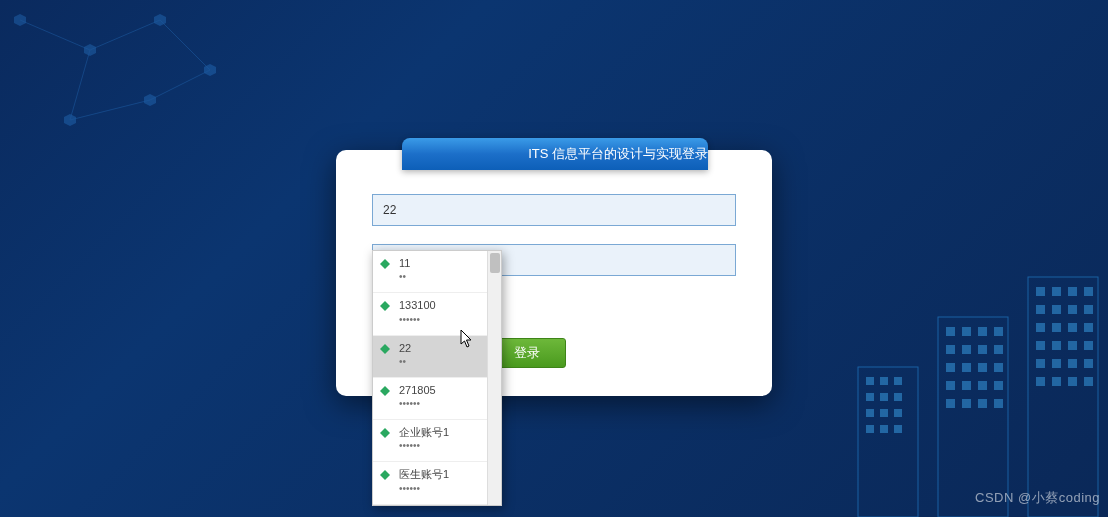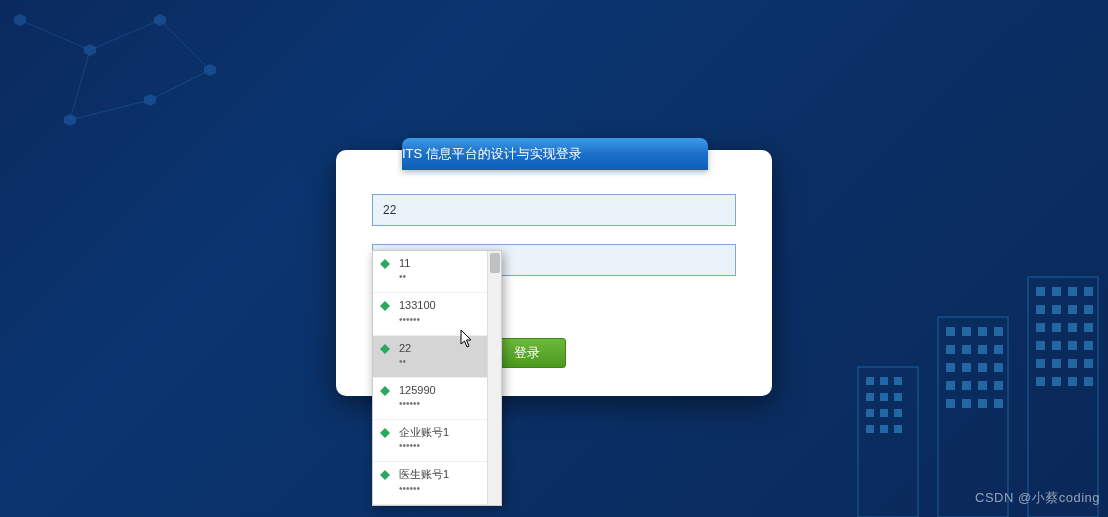--- a/index.html
+++ b/index.html
@@ -26,21 +26,21 @@
     .title-bar {
       position: absolute;
       left: 402px;
       top: 138px;
       width: 306px;
       height: 32px;
       background: linear-gradient(180deg, #3a9be8 0%, #1c6fc9 50%, #0d5fb8 100%);
       border-radius: 8px 8px 0 0;
       color: #fff;
       font-size: 13px;
-      text-align: left;
+      text-align: right;
       line-height: 32px;
       box-shadow: 0 2px 6px rgba(0,0,0,0.3);
       z-index: 5;
     }
     .input-field {
       width: 100%;
       height: 32px;
       border: 1px solid #7aa8d4;
       background: #eaf2fa;
       padding: 0 10px;
@@ -232,21 +232,21 @@
           <path d="M6 1 L11 6 L6 11 L1 6 Z" fill="#2aa860"></path>
         </svg><span class="uname">11</span><span class="pmask">••</span></div>
       <div class="autofill-item"><svg class="key-icon" viewBox="0 0 12 12">
           <path d="M6 1 L11 6 L6 11 L1 6 Z" fill="#2aa860"></path>
         </svg><span class="uname">133100</span><span class="pmask">••••••</span></div>
       <div class="autofill-item selected"><svg class="key-icon" viewBox="0 0 12 12">
           <path d="M6 1 L11 6 L6 11 L1 6 Z" fill="#2aa860"></path>
         </svg><span class="uname">22</span><span class="pmask">••</span></div>
       <div class="autofill-item"><svg class="key-icon" viewBox="0 0 12 12">
           <path d="M6 1 L11 6 L6 11 L1 6 Z" fill="#2aa860"></path>
-        </svg><span class="uname">125990</span><span class="pmask">••••••</span></div>
+        </svg><span class="uname">271805</span><span class="pmask">••••••</span></div>
       <div class="autofill-item"><svg class="key-icon" viewBox="0 0 12 12">
           <path d="M6 1 L11 6 L6 11 L1 6 Z" fill="#2aa860"></path>
         </svg><span class="uname">企业账号1</span><span class="pmask">••••••</span></div>
       <div class="autofill-item"><svg class="key-icon" viewBox="0 0 12 12">
           <path d="M6 1 L11 6 L6 11 L1 6 Z" fill="#2aa860"></path>
         </svg><span class="uname">医生账号1</span><span class="pmask">••••••</span></div>
     </div>
   <div class="dropdown-scrollbar">
     <div class="thumb"></div>
   </div>

